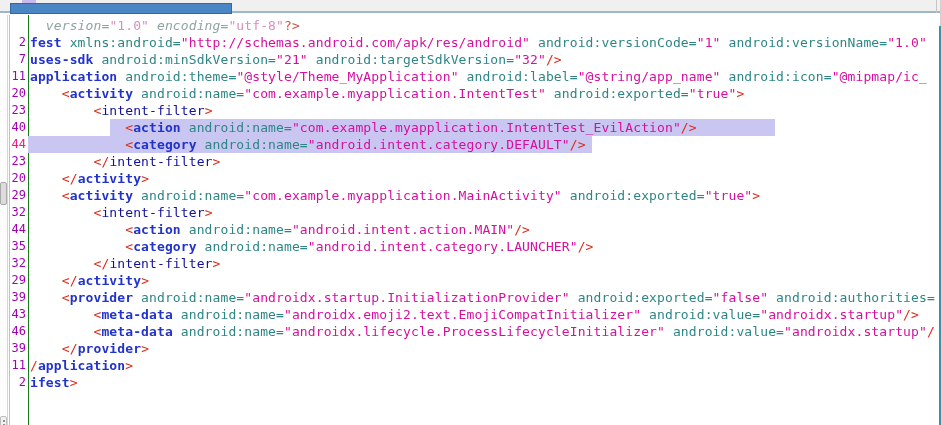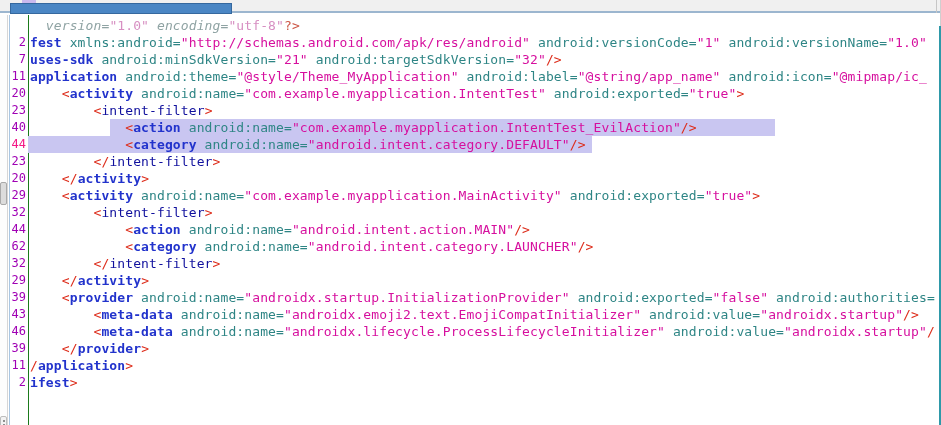--- a/index.html
+++ b/index.html
@@ -73,21 +73,21 @@
       <div class="gnum">11</div>
       <div class="gnum">20</div>
       <div class="gnum">23</div>
       <div class="gnum">40</div>
       <div class="gnum hot">44</div>
       <div class="gnum">23</div>
       <div class="gnum">20</div>
       <div class="gnum">29</div>
       <div class="gnum">32</div>
       <div class="gnum">44</div>
-      <div class="gnum">62</div>
+      <div class="gnum">35</div>
       <div class="gnum">32</div>
       <div class="gnum">29</div>
       <div class="gnum">39</div>
       <div class="gnum">43</div>
       <div class="gnum">46</div>
       <div class="gnum">39</div>
       <div class="gnum">11</div>
       <div class="gnum">2</div>
     </div>
   <div class="greenline"></div>

